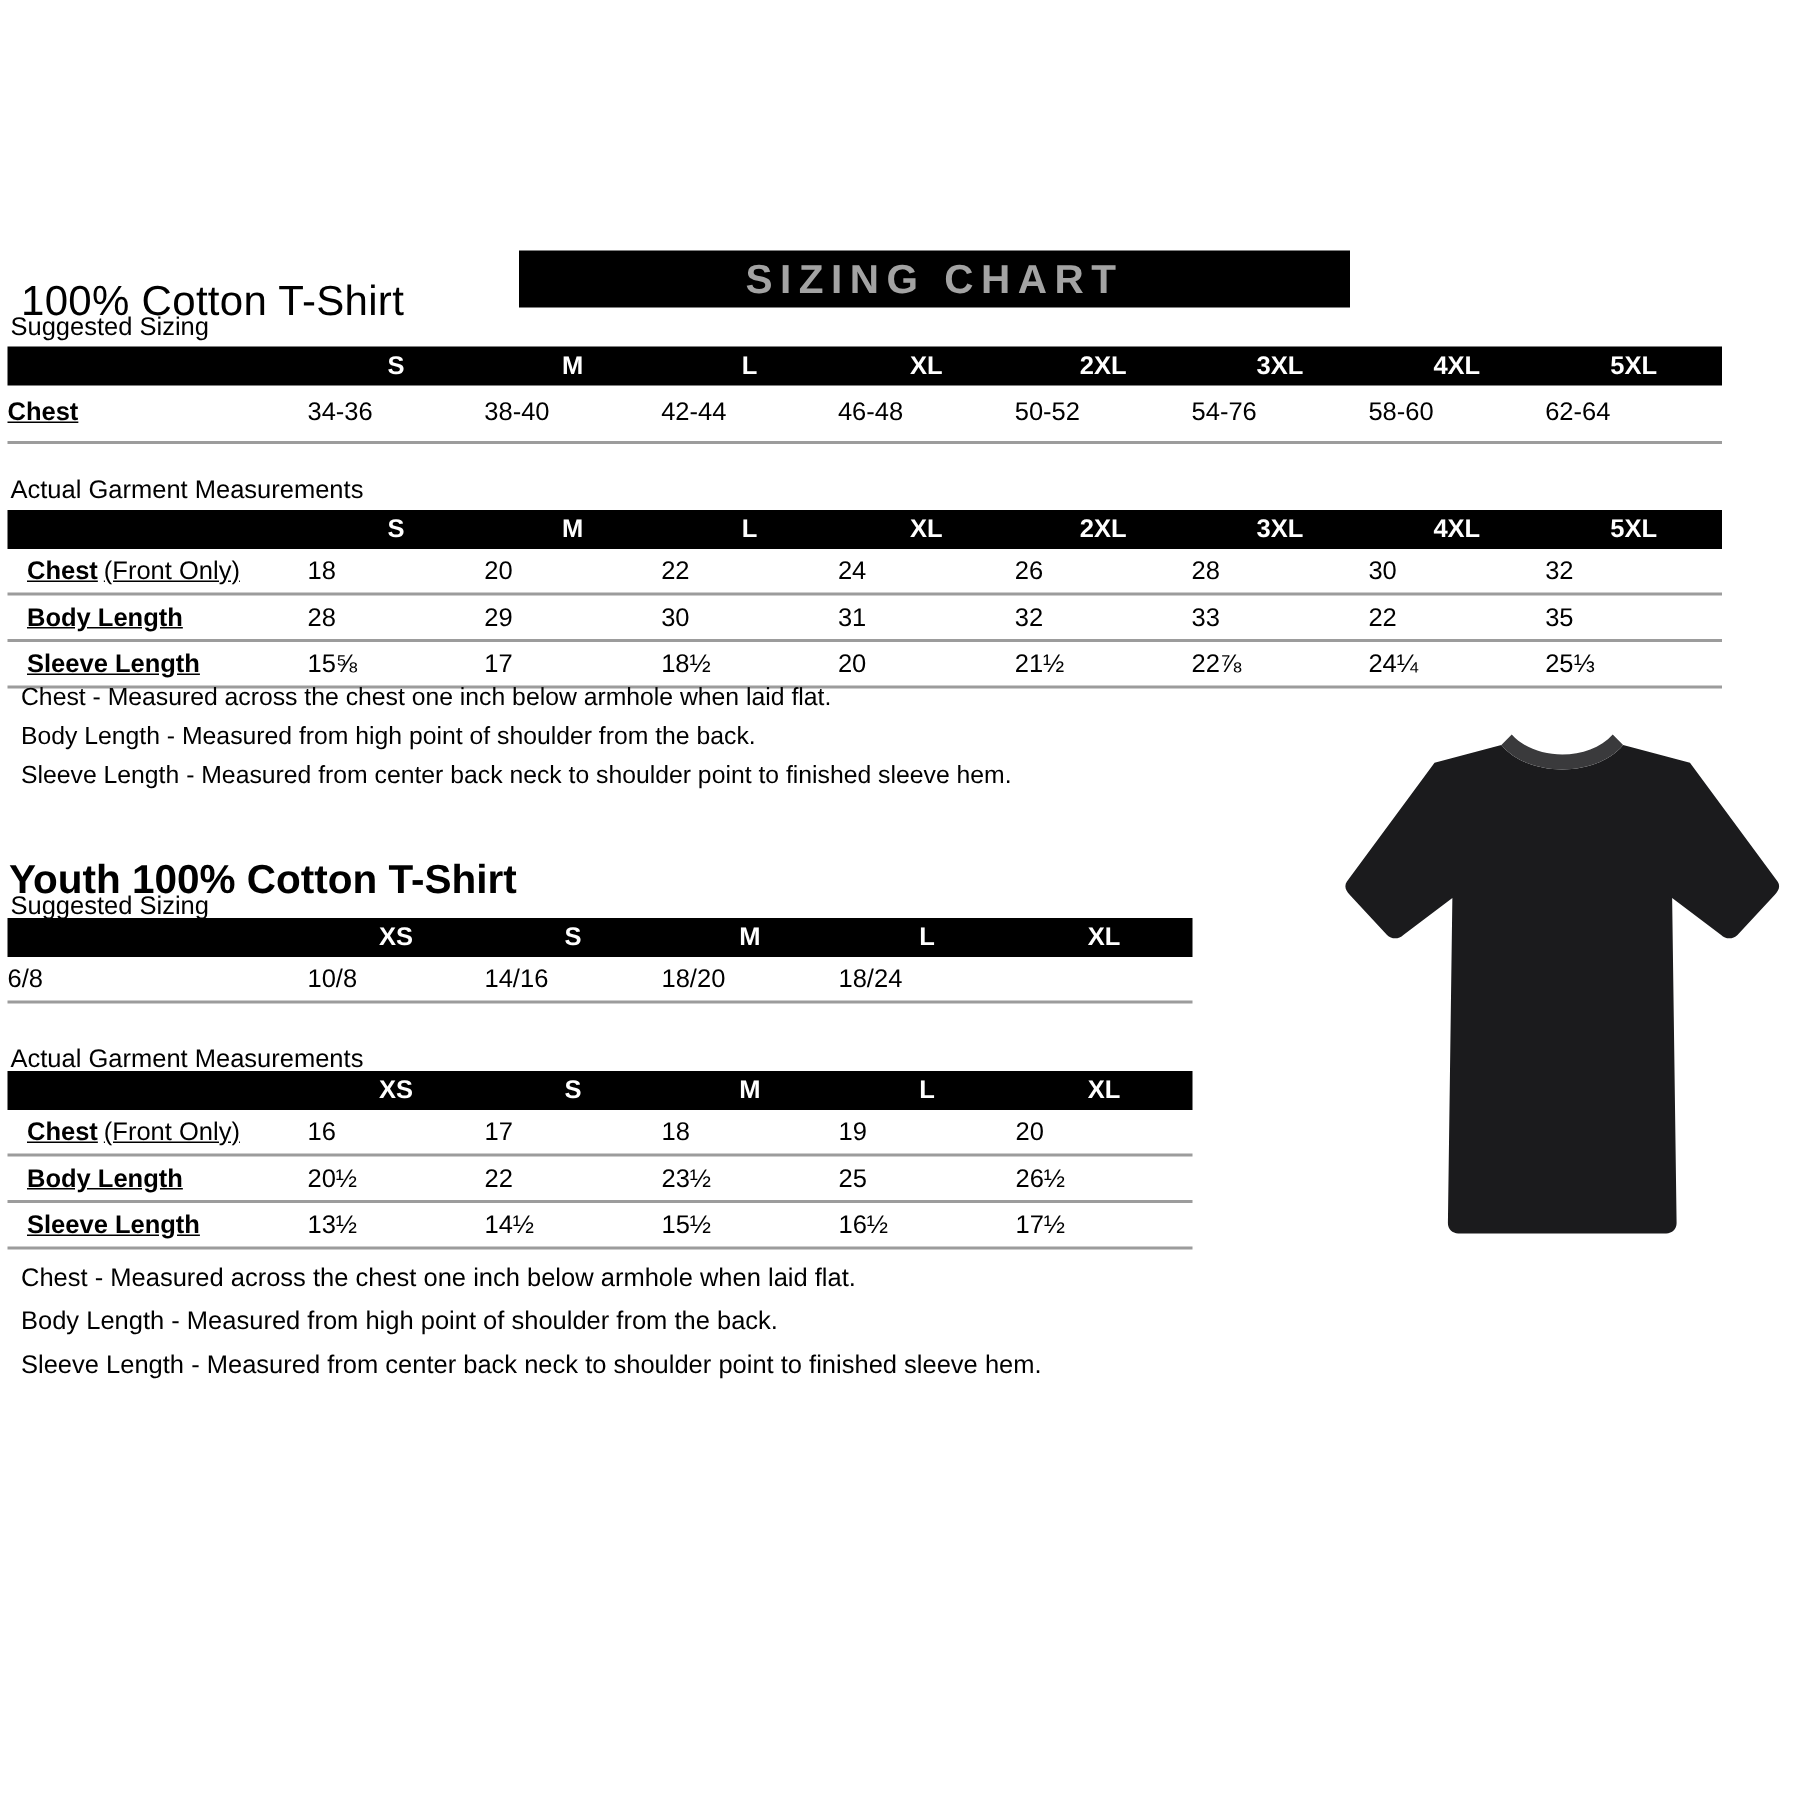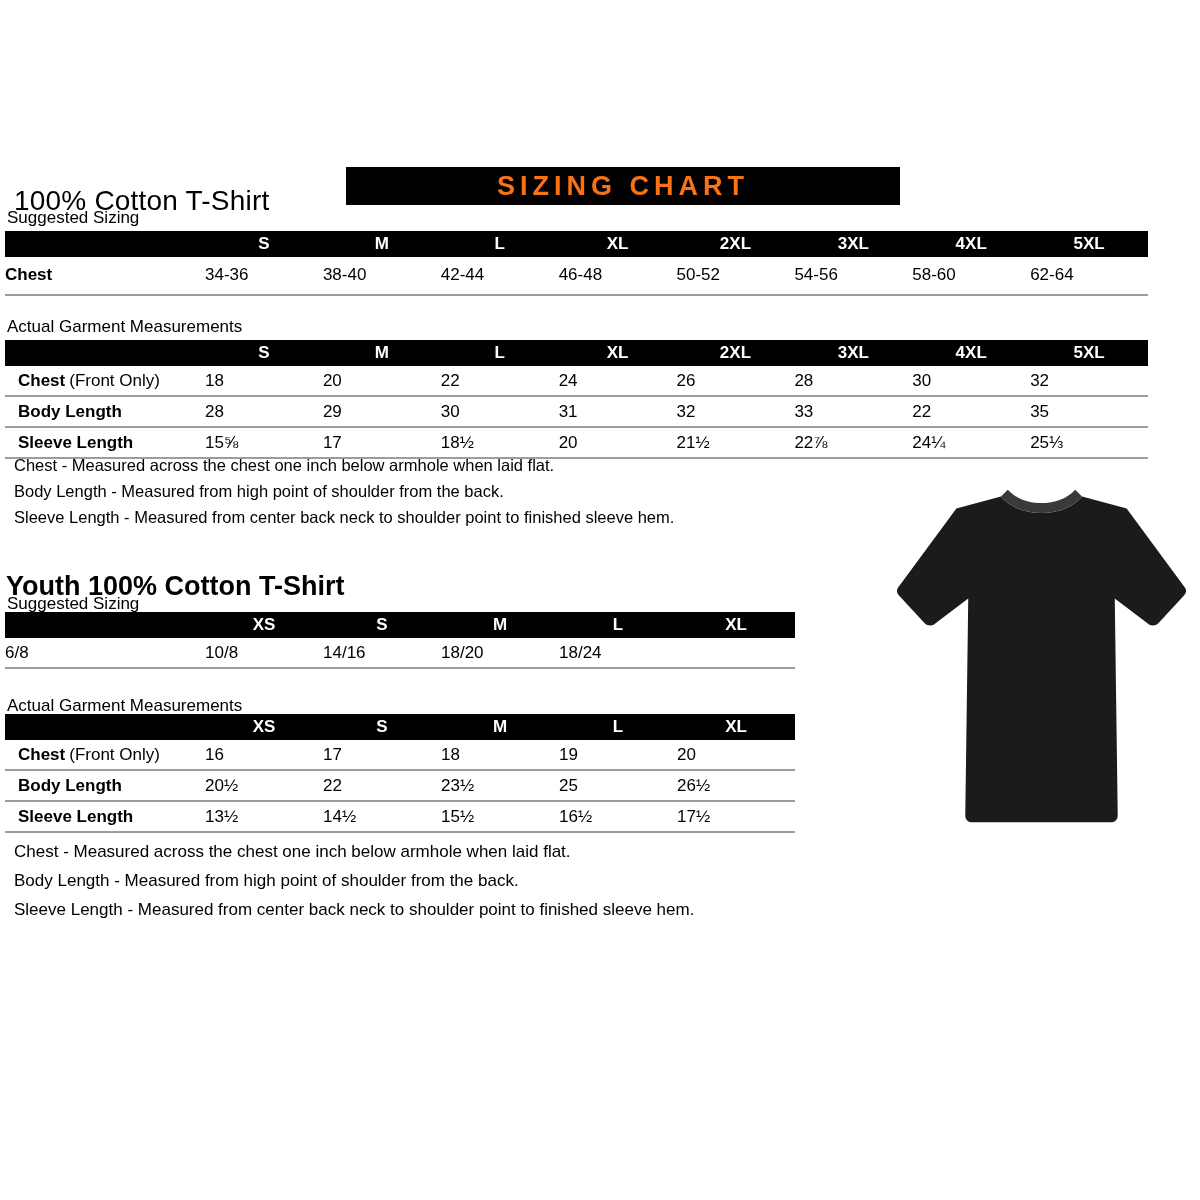--- a/index.html
+++ b/index.html
@@ -11,21 +11,21 @@
     overflow: hidden;
   }
   .canvas { position: relative; width: 1200px; height: 896px; }
 
   .adult-title {
     position: absolute; left: 14px; top: 166px;
     font-size: 28px; font-weight: 400; letter-spacing: 0.2px;
   }
   .banner {
     position: absolute; left: 346px; top: 167px; width: 554px; height: 38px;
-    background: #000000; color: #f97316;
+    background: #000000; color: #a3a3a3;
     font-size: 27px; font-weight: bold; letter-spacing: 5px;
     display: flex; align-items: center; justify-content: center;
   }
   .youth-title {
     position: absolute; left: 6px; top: 549px;
     font-size: 27px; font-weight: bold;
   }
   .section-label {
     position: absolute; left: 7px;
     font-size: 17px; font-weight: 400;
@@ -35,21 +35,21 @@
   .adult-table { width: 1143px; }
   .youth-table { width: 790px; }
   .thead, .trow { display: grid; align-items: center; }
   .adult-table .thead, .adult-table .trow { grid-template-columns: 200px repeat(8, 1fr); }
   .youth-table .thead, .youth-table .trow { grid-template-columns: 200px repeat(5, 1fr); }
   .thead { background: #000000; height: 26px; }
   .th { color: #ffffff; font-size: 17px; font-weight: bold; text-align: center; }
   .trow { border-bottom: 2px solid #9c9c9c; }
   .td { font-size: 17px; padding: 5px 0 4px 0; }
   .trow.tall .td { padding: 8px 0 9px 0; }
-  .rowlabel { text-align: left; padding-left: 13px; font-weight: bold; }
+  .rowlabel { text-align: left; padding-left: 13px; font-weight: bold; text-decoration: underline; }
   .suffix { font-weight: normal; margin-left: 4px; margin-top: 20px; }
 
   .notes { position: absolute; left: 14px; }
   .adult-notes { top: 455px; }
   .adult-notes .note { font-size: 16.5px; line-height: 20px; margin-bottom: 6px; }
   .youth-notes { top: 841px; }
   .youth-notes .note { font-size: 17px; line-height: 21px; margin-bottom: 8px; }
 
   .tshirt { position: absolute; left: 893px; top: 476px; width: 297px; height: 362px; }
   .tshirt svg { display: block; width: 100%; height: 100%; }
@@ -76,21 +76,21 @@
       <div class="th">4XL</div>
       <div class="th">5XL</div>
     </div>
     <div class="trow tall">
       <div class="td rowlabel">Chest</div>
       <div class="td">34-36</div>
       <div class="td">38-40</div>
       <div class="td">42-44</div>
       <div class="td">46-48</div>
       <div class="td">50-52</div>
-      <div class="td">54-56</div>
+      <div class="td">54-76</div>
       <div class="td">58-60</div>
       <div class="td">62-64</div>
     </div>
   </div>
 
   <div class="section-label" style="top:317px">Actual Garment Measurements</div>
 
   <div class="table adult-table" style="top:340px">
     <div class="thead">
       <div class="th rowlabel"></div>

